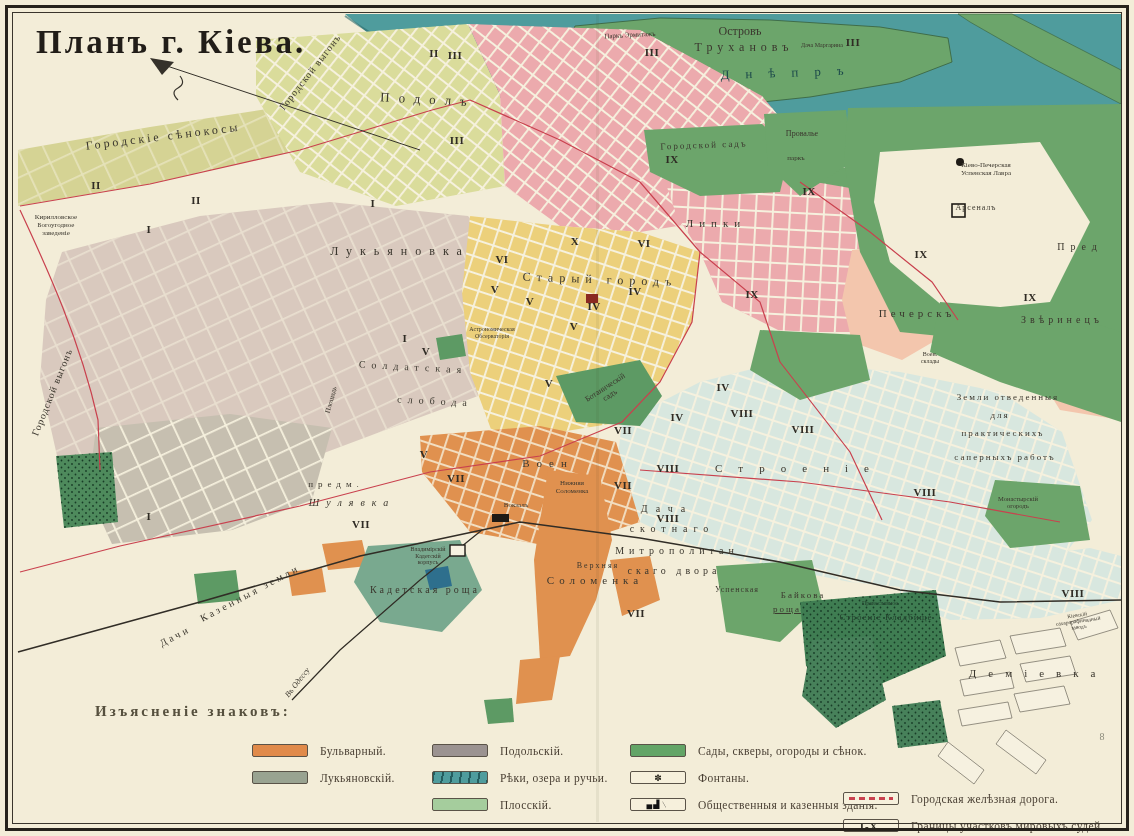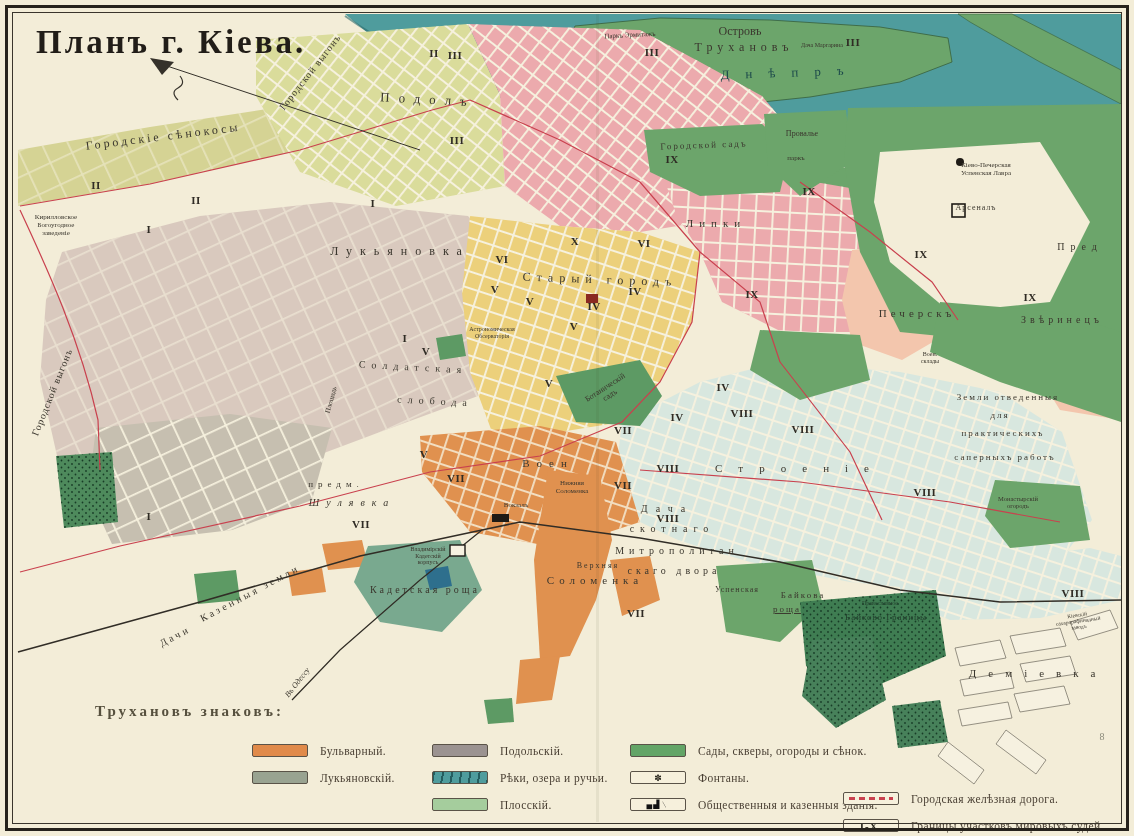--- a/index.html
+++ b/index.html
@@ -260,21 +260,21 @@
 Соломенка</div>
     <div class="mlabel" style="left: 516px; top: 506px; font-size: 7px; transform: translate(-50%, -50%);">Вокзалъ</div>
     <div class="mlabel" style="left: 667px; top: 509px; font-size: 10px; letter-spacing: 8px; transform: translate(-50%, -50%);">Дача</div>
     <div class="mlabel" style="left: 672px; top: 529px; font-size: 10px; letter-spacing: 6px; transform: translate(-50%, -50%);">скотнаго</div>
     <div class="mlabel" style="left: 677px; top: 551px; font-size: 10px; letter-spacing: 5px; transform: translate(-50%, -50%);">Митрополитан</div>
     <div class="mlabel" style="left: 674px; top: 571px; font-size: 10px; letter-spacing: 4px; transform: translate(-50%, -50%);">скаго двора</div>
     <div class="mlabel" style="left: 737px; top: 590px; font-size: 8px; letter-spacing: 1px; transform: translate(-50%, -50%);">Успенская</div>
     <div class="mlabel" style="left: 803px; top: 595px; font-size: 9px; letter-spacing: 2px; transform: translate(-50%, -50%);">Байкова</div>
     <div class="mlabel" style="left: 787px; top: 609px; font-size: 9px; letter-spacing: 2px; transform: translate(-50%, -50%); text-decoration: underline;">роща</div>
     <div class="mlabel" style="left: 880px; top: 603px; font-size: 6px; color: rgb(35, 64, 46); transform: translate(-50%, -50%);">Православное</div>
-    <div class="mlabel" style="left: 886px; top: 617px; font-size: 9px; letter-spacing: 1px; color: rgb(35, 64, 46); transform: translate(-50%, -50%);">Байково Границы</div>
+    <div class="mlabel" style="left: 886px; top: 617px; font-size: 9px; letter-spacing: 1px; color: rgb(35, 64, 46); transform: translate(-50%, -50%);">Строеніе Кладбище</div>
     <div class="mlabel" style="left: 1038px; top: 673px; font-size: 11px; letter-spacing: 12px; transform: translate(-50%, -50%);">Деміевка</div>
     <div class="mlabel" style="left: 1078px; top: 621px; font-size: 5.5px; transform: translate(-50%, -50%) rotate(-8deg);">Кіевскій
 сахарорафинадный
 заводъ</div>
     <div class="mlabel" style="left: 298px; top: 683px; font-size: 8px; font-style: italic; transform: translate(-50%, -50%) rotate(-52deg);">Въ Одессу</div>
     <div class="mlabel" style="left: 1102px; top: 737px; font-size: 10px; color: rgb(138, 138, 122); transform: translate(-50%, -50%);">8</div>
     <div class="numeral" style="left: 96px; top: 185px;">II</div>
     <div class="numeral" style="left: 149px; top: 229px;">I</div>
     <div class="numeral" style="left: 196px; top: 200px;">II</div>
     <div class="numeral" style="left: 373px; top: 203px;">I</div>
@@ -310,21 +310,21 @@
     <div class="numeral" style="left: 677px; top: 417px;">IV</div>
     <div class="numeral" style="left: 742px; top: 413px;">VIII</div>
     <div class="numeral" style="left: 803px; top: 429px;">VIII</div>
     <div class="numeral" style="left: 668px; top: 468px;">VIII</div>
     <div class="numeral" style="left: 623px; top: 430px;">VII</div>
     <div class="numeral" style="left: 925px; top: 492px;">VIII</div>
     <div class="numeral" style="left: 1073px; top: 593px;">VIII</div>
   </div>
 
 <div id="legend">
-  <div id="legend-heading">Трухановъ знаковъ:</div>
+  <div id="legend-heading">Изъясненіе знаковъ:</div>
 
     <div class="legend-col" style="left: 252px;">
       <div class="legend-item">
         <span class="sw sw-fill" style="background: rgb(224, 138, 74);"></span>
         <span class="legend-label">Бульварный.</span>
       </div>
       <div class="legend-item">
         <span class="sw sw-fill" style="background: rgb(153, 163, 145);"></span>
         <span class="legend-label">Лукьяновскій.</span>
       </div>

